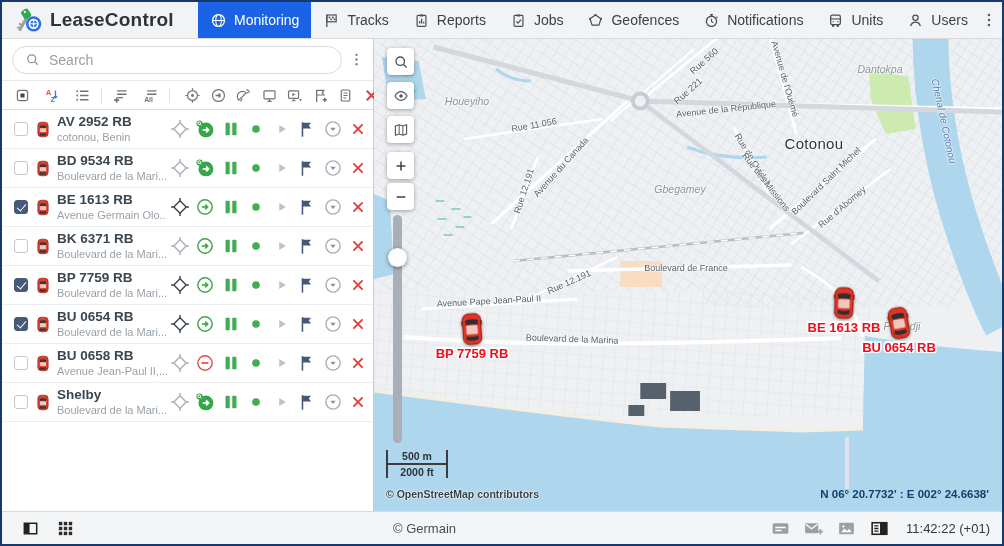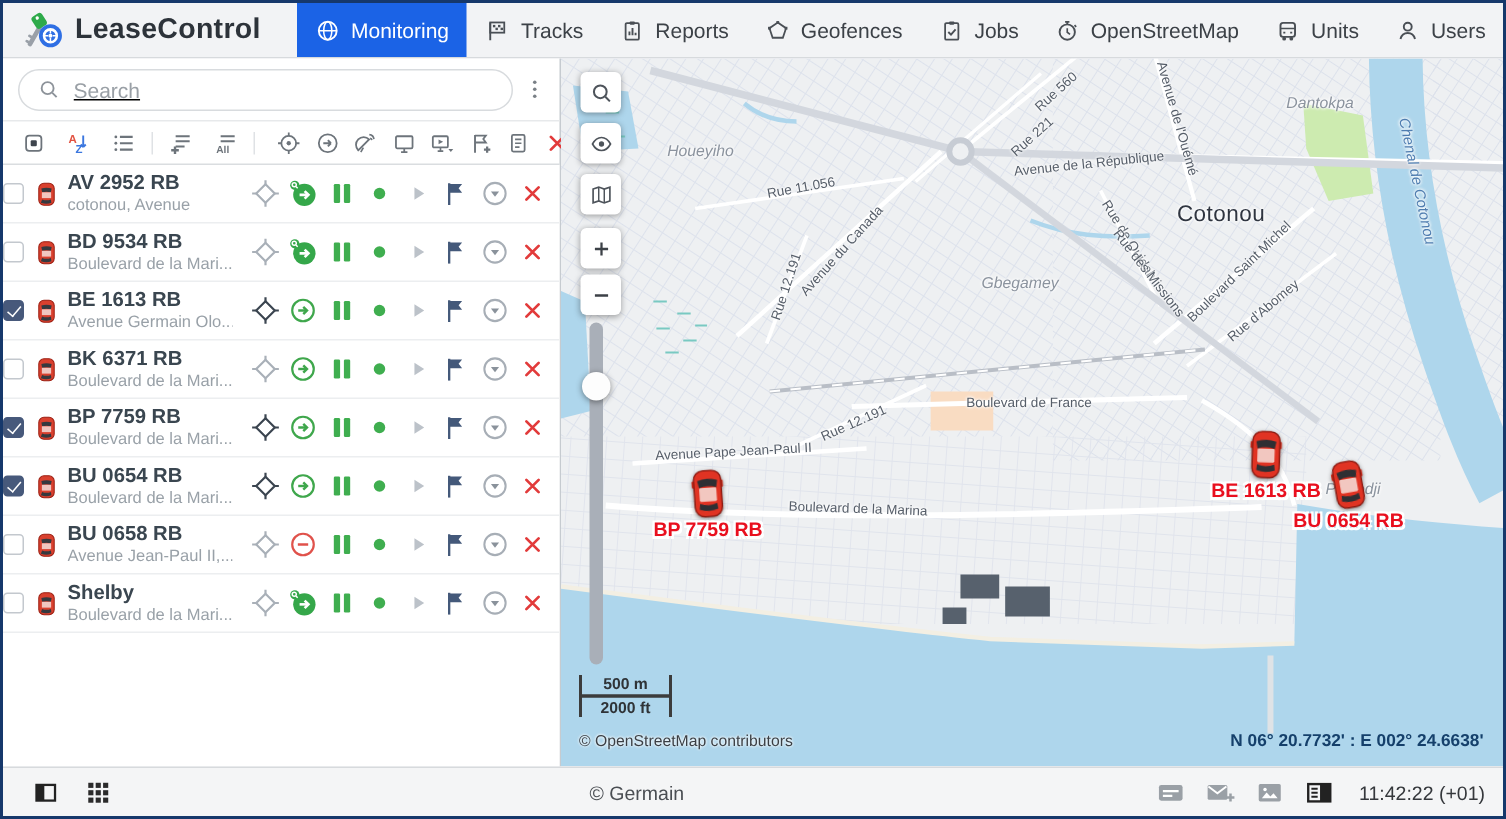--- a/index.html
+++ b/index.html
@@ -17,38 +17,38 @@
   .tab .nicon svg{width:17px;height:17px;color:#4a4f55;}
   .tab.active{background:var(--accent,#1b63e6);color:#fff;}
   .tab.active .nicon svg{color:#fff;}
   .nav-right{margin-left:auto;display:flex;align-items:center;gap:20px;padding-right:16px;}
   .icon-btn{display:flex;align-items:center;justify-content:center;cursor:pointer;}
   .icon-btn svg{width:18px;height:18px;color:#55595e;}
 
   
   .main{flex:1;display:flex;min-height:0;}
   .sidebar{width:372px;min-width:372px;background:#fff;border-right:1px solid #c6cbd0;display:flex;flex-direction:column;}
-  .search-row{height:41px;min-height:41px;display:flex;align-items:center;gap:6px;padding:0 8px 0 10px;text-decoration:underline;}
+  .search-row{height:41px;min-height:41px;display:flex;align-items:center;gap:6px;padding:0 8px 0 10px;}
   .search-box{flex:1;height:28px;border:1px solid #d8dbde;border-radius:15px;display:flex;align-items:center;gap:7px;padding:0 12px;}
   .search-box svg{width:15px;height:15px;color:#8d939a;flex:none;}
   .search-box input{border:none;outline:none;flex:1;font-size:14px;color:#333;font-family:inherit;background:transparent;min-width:0;}
   ::placeholder{color:#9aa0a6;}
   .kebab-sm svg{width:17px;height:17px;color:#7a8086;}
 
   .toolbar{height:30px;min-height:30px;border-top:1px solid #e7e9eb;border-bottom:1px solid #dadde0;display:flex;align-items:center;padding:0 6px 0 12px;}
   .tgroup{display:flex;align-items:center;gap:13px;}
   .tgroup.tright{margin-left:auto;gap:0;}
   .tgroup.tright .tbtn{width:25.5px;}
   .tbtn{display:flex;align-items:center;justify-content:center;cursor:pointer;color:#6d747b;}
   .tbtn svg{width:17px;height:17px;}
   .tbtn.danger{color:var(--danger,#e23b3b);}
   .tsep{width:1px;height:15px;background:#dfe2e5;margin:0 10px;flex:none;}
 
   .unit-list{flex:1;overflow:hidden;background:#fff;}
-  .unit-row{height:39px;border-bottom:1px solid #eceef0;display:flex;align-items:center;cursor:pointer;}
+  .unit-row{height:39px;border-bottom:1px solid #eceef0;display:flex;align-items:center;padding-left:12px;cursor:pointer;}
   .cb{width:14px;height:14px;border:1px solid #c3c8ce;border-radius:3px;background:#fff;position:relative;flex:none;cursor:pointer;}
   .cb.checked{background:#47597b;border-color:#47597b;}
   .cb.checked:after{content:"";position:absolute;left:4px;top:1px;width:4px;height:8px;border:solid #fff;border-width:0 1.8px 1.8px 0;transform:rotate(40deg);}
   .car-ico{margin-left:9px;flex:none;display:flex;}
   .uinfo{margin-left:8px;width:110px;flex:none;overflow:hidden;line-height:1.25;}
   .uname{font-size:13.5px;font-weight:700;color:#3a4650;white-space:nowrap;overflow:hidden;}
   .uaddr{font-size:11px;color:#99a1a8;white-space:nowrap;overflow:hidden;}
   .ucells{display:flex;margin-left:auto;padding-right:5px;}
   .ucell{width:25.5px;height:26px;display:flex;align-items:center;justify-content:center;cursor:pointer;}
   .ucell svg{width:20px;height:20px;}
@@ -69,21 +69,21 @@
   .mbtn svg{width:16px;height:16px;}
   .mbtn.mplus{margin-top:9px;}
   .mbtn.mminus{margin-top:4px;}
   .zoom-slider{position:absolute;left:19px;top:176px;width:9px;height:228px;background:#a9afb8;border-radius:5px;z-index:4;cursor:pointer;}
   .slider-handle{position:absolute;left:-5px;top:33px;width:19px;height:19px;border-radius:50%;background:#fdfdfd;
                  box-shadow:0 1px 4px rgba(0,0,0,.45);cursor:grab;}
 
   .scale{position:absolute;left:12px;bottom:33px;font-size:10.5px;font-weight:700;color:#2f3337;z-index:4;}
   .scale-m{border:2px solid #3c3c3c;border-top:none;padding:0 4px 1px;min-width:50px;text-align:center;}
   .scale-ft{border:2px solid #3c3c3c;border-bottom:none;margin-top:-2px;padding:1px 4px 0;min-width:62px;text-align:center;}
-  .attribution{position:absolute;left:12px;bottom:11px;font-size:10.5px;font-weight:400;color:#3a3f45;
+  .attribution{position:absolute;left:12px;bottom:11px;font-size:10.5px;font-weight:700;color:#3a3f45;
                text-shadow:0 0 2px #fff,0 0 2px #fff;z-index:4;}
   .coords{position:absolute;right:13px;bottom:11px;font-size:11.5px;font-weight:700;color:#15406b;z-index:4;}
 
   .marker{position:absolute;transform:translate(-50%,-50%);z-index:6;cursor:pointer;}
   .marker > svg{display:block;filter:drop-shadow(0 1px 1.5px rgba(0,0,0,.45));}
   .mlabel{position:absolute;top:100%;left:50%;transform:translateX(-50%);margin-top:0;
           font-size:13px;font-weight:700;color:var(--marker-red,#e90f1e);white-space:nowrap;
           text-shadow:-1.5px -1.5px 0 #fff,1.5px -1.5px 0 #fff,-1.5px 1.5px 0 #fff,1.5px 1.5px 0 #fff,0 0 3px #fff;}
 
   
@@ -153,49 +153,49 @@
               <rect x="4.8" y="4" width="10.4" height="13" rx="1" fill="none" stroke="currentColor" stroke-width="1.4"></rect>
               <rect x="8" y="2.8" width="4" height="2.4" rx=".6" fill="currentColor"></rect>
               <path d="M7.8 13.5v-3 M10.2 13.5V7.8 M12.6 13.5v-2" stroke="currentColor" stroke-width="1.5"></path>
             </svg>
           </span>
     <span>Reports</span>
         </div>
         <div class="tab">
     <span class="nicon">
             <svg viewBox="0 0 20 20">
+              <rect x="4.8" y="4" width="10.4" height="13" rx="1" fill="none" stroke="currentColor" stroke-width="1.4"></rect>
+              <rect x="8" y="2.8" width="4" height="2.4" rx=".6" fill="currentColor"></rect>
+              <path d="M7.3 11l2.1 2.1 3.6-4.2" fill="none" stroke="currentColor" stroke-width="1.5"></path>
+            </svg>
+          </span>
+    <span>Jobs</span>
+        </div>
+        <div class="tab">
+    <span class="nicon">
+            <svg viewBox="0 0 20 20">
               <polygon points="10,3.5 16.5,8 14,15.5 6,15.5 3.5,8" fill="none" stroke="currentColor" stroke-width="1.4"></polygon>
               <g fill="currentColor">
                 <rect x="8.9" y="2.4" width="2.2" height="2.2"></rect>
                 <rect x="15.4" y="6.9" width="2.2" height="2.2"></rect>
                 <rect x="2.4" y="6.9" width="2.2" height="2.2"></rect>
               </g>
             </svg>
           </span>
     <span>Geofences</span>
         </div>
         <div class="tab">
     <span class="nicon">
             <svg viewBox="0 0 20 20">
-              <rect x="4.8" y="4" width="10.4" height="13" rx="1" fill="none" stroke="currentColor" stroke-width="1.4"></rect>
-              <rect x="8" y="2.8" width="4" height="2.4" rx=".6" fill="currentColor"></rect>
-              <path d="M7.3 11l2.1 2.1 3.6-4.2" fill="none" stroke="currentColor" stroke-width="1.5"></path>
-            </svg>
-          </span>
-    <span>Jobs</span>
-        </div>
-        <div class="tab">
-    <span class="nicon">
-            <svg viewBox="0 0 20 20">
               <circle cx="10" cy="11" r="6" fill="none" stroke="currentColor" stroke-width="1.5"></circle>
               <path d="M10 8v3.2l2.2 1.6" fill="none" stroke="currentColor" stroke-width="1.3"></path>
               <path d="M8.3 3h3.4 M10 3v2 M15.7 5.6l1.3 1.3" stroke="currentColor" stroke-width="1.4"></path>
             </svg>
           </span>
-    <span>OpenStreetMap</span>
+    <span>Notifications</span>
         </div>
         <div class="tab">
     <span class="nicon">
             <svg viewBox="0 0 20 20">
               <rect x="4.3" y="3.8" width="11.4" height="11" rx="2" fill="none" stroke="currentColor" stroke-width="1.5"></rect>
               <path d="M4.3 8.2h11.4" stroke="currentColor" stroke-width="1.3"></path>
               <circle cx="7.2" cy="16.2" r="1.5" fill="currentColor"></circle>
               <circle cx="12.8" cy="16.2" r="1.5" fill="currentColor"></circle>
               <path d="M6.5 11.5h1.6 M11.9 11.5h1.6" stroke="currentColor" stroke-width="1.4"></path>
             </svg>
@@ -374,21 +374,21 @@
     <span class="car-ico">
               <svg viewBox="0 0 14 19" width="12" height="17">
                 <rect x="1" y="1" width="12" height="17" rx="4" fill="#d9402e" stroke="#9c1f12" stroke-width="0.8"></rect>
                 <path d="M3 5 Q7 3.8 11 5 L10.4 8 Q7 7 3.6 8 Z" fill="#35393f"></path>
                 <rect x="3.4" y="8" width="7.2" height="4.5" fill="#f0c6c0"></rect>
                 <path d="M3.6 13.5 Q7 14.8 10.4 13.5 l.4 2.6 Q7 17.6 2.6 16.1 z" fill="#35393f"></path>
               </svg>
             </span>
     <span class="uinfo">
       <div class="uname">AV 2952 RB</div>
-      <div class="uaddr">cotonou, Avenue</div>
+      <div class="uaddr">cotonou, Benin</div>
     </span>
     <span class="ucells">
               <span class="ucell">
                 <span style="display:flex;color:#a9b0b8;">
                   <svg viewBox="0 0 22 22">
                     <path d="M11 4.2L17.8 11 11 17.8 4.2 11z" fill="#fff" stroke="currentColor" stroke-width="1.6"></path>
                     <path d="M11 1.2v3M11 17.8v3M1.2 11h3M17.8 11h3" stroke="currentColor" stroke-width="1.6"></path>
                   </svg>
                 </span>
               </span>

